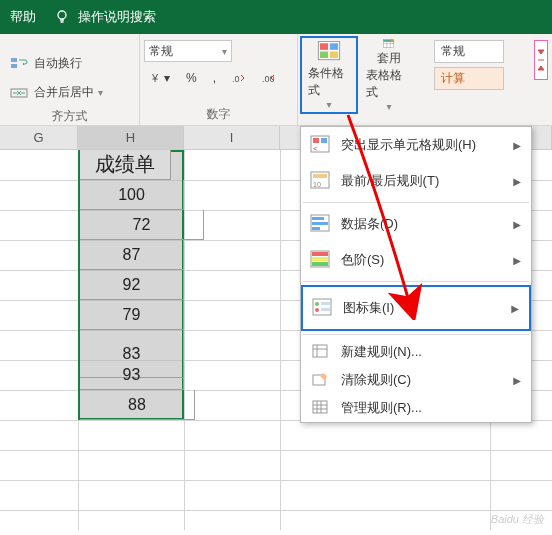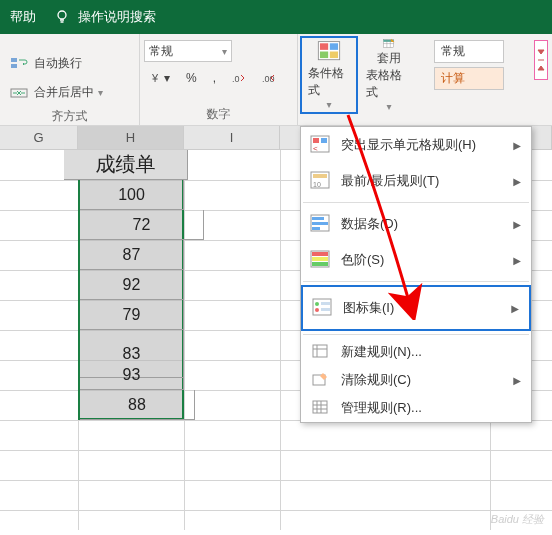--- a/index.html
+++ b/index.html
@@ -175,21 +175,21 @@
         <div class="gl-h" style="top:150px"></div>
         <div class="gl-h" style="top:180px"></div>
         <div class="gl-h" style="top:210px"></div>
         <div class="gl-h" style="top:240px"></div>
         <div class="gl-h" style="top:270px"></div>
         <div class="gl-h" style="top:300px"></div>
         <div class="gl-h" style="top:330px"></div>
         <div class="gl-h" style="top:360px"></div>
     </div>
     <div class="sel" style="left:78px;top:0;width:106px;height:270px;"></div>
-    <div class="cell header" style="left:64px;top:0;width:124px;height:30px">成绩单</div>
+    <div class="cell header" style="left:80px;top:0;width:91px;height:30px">成绩单</div>
     <div class="cell" style="left:80px;top:30px;width:104px;height:30px">100</div>
     <div class="cell" style="left:80px;top:60px;width:124px;height:30px">72</div>
     <div class="cell" style="left:80px;top:90px;width:104px;height:30px">87</div>
     <div class="cell" style="left:80px;top:120px;width:104px;height:30px">92</div>
     <div class="cell" style="left:80px;top:150px;width:104px;height:30px">79</div>
     <div class="cell" style="left:80px;top:180px;width:104px;height:48px">83</div>
     <div class="cell" style="left:80px;top:210px;width:104px;height:30px">93</div>
     <div class="cell" style="left:80px;top:240px;width:115px;height:30px">88</div>
   </div>
 </div>

